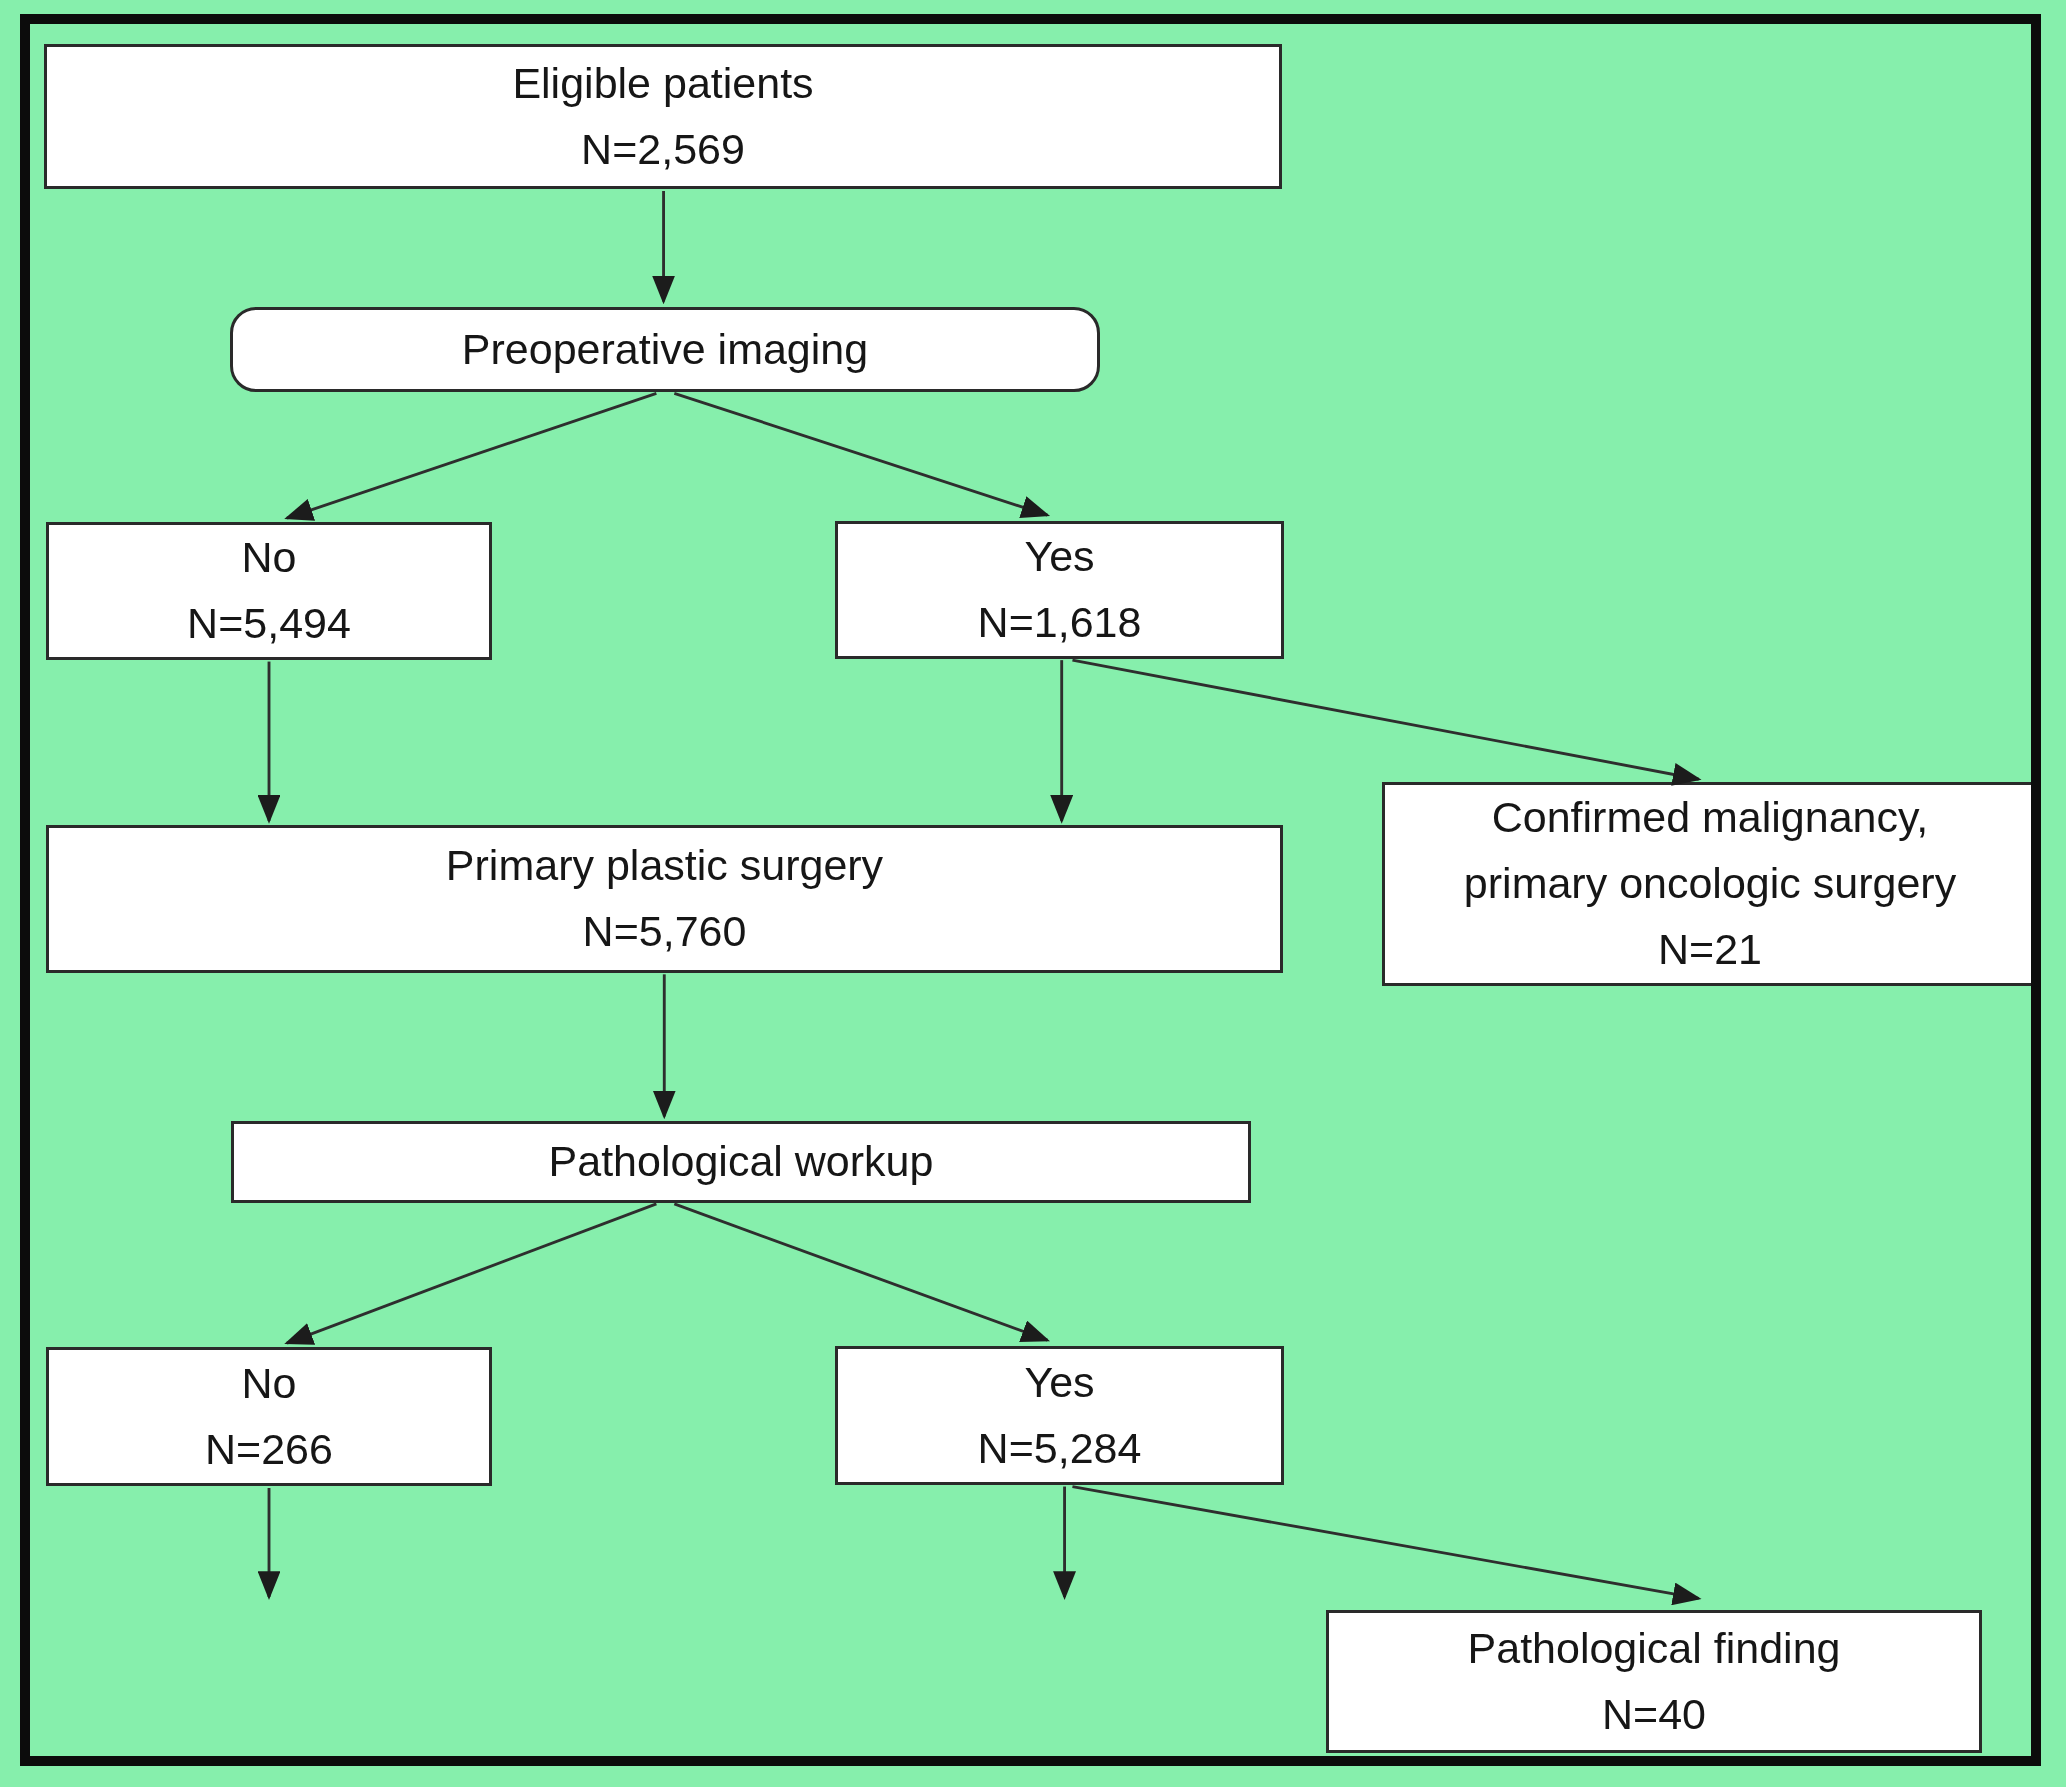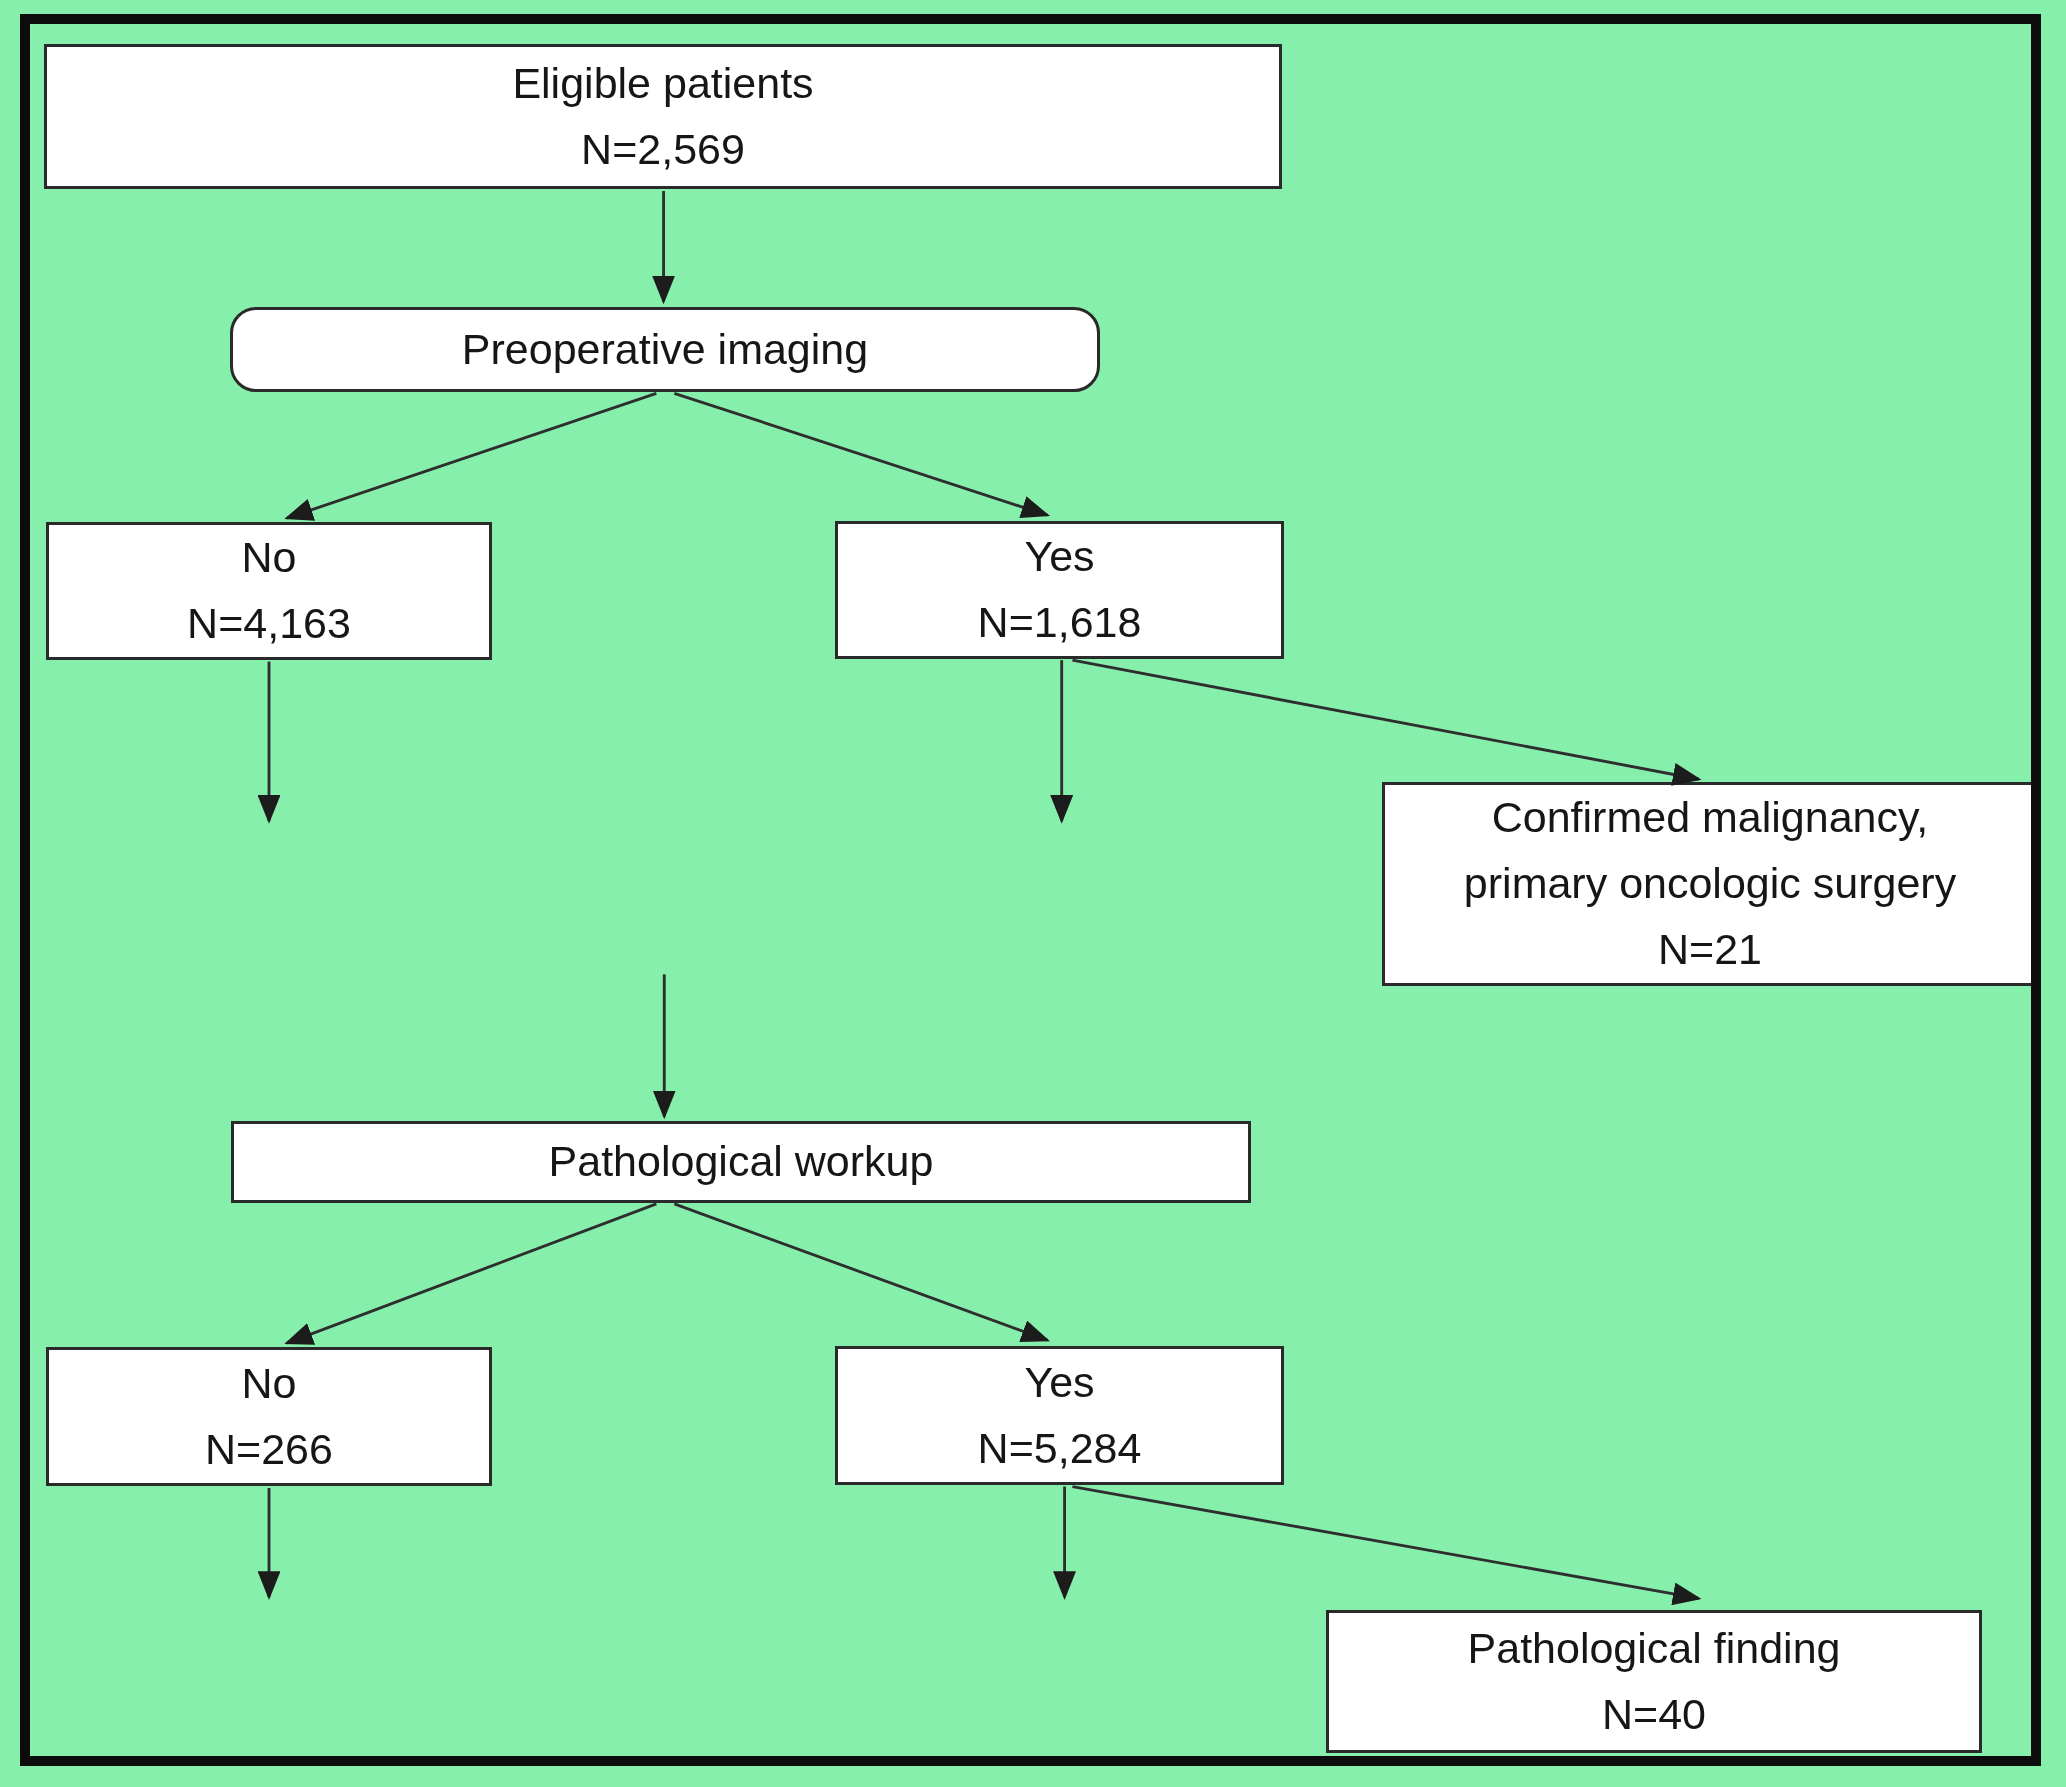--- a/index.html
+++ b/index.html
@@ -91,28 +91,32 @@
     <span class="lbl">Eligible patients</span>
     <span class="cnt">N=2,569</span>
   </div>
 
   <div class="box" id="box-preop">
     <span class="lbl">Preoperative imaging</span>
   </div>
 
   <div class="box" id="box-no1">
     <span class="lbl">No</span>
-    <span class="cnt">N=4,163</span>
+    <span class="cnt">N=5,494</span>
   </div>
 
   <div class="box" id="box-yes1">
     <span class="lbl">Yes</span>
     <span class="cnt">N=1,618</span>
   </div>
 
+  <div class="box" id="box-primary">
+    <span class="lbl">Primary plastic surgery</span>
+    <span class="cnt">N=5,760</span>
+  </div>
 
   <div class="box" id="box-confirmed">
     <span class="lbl">Confirmed malignancy,
 primary oncologic surgery</span>
     <span class="cnt">N=21</span>
   </div>
 
   <div class="box" id="box-workup">
     <span class="lbl">Pathological workup</span>
   </div>

